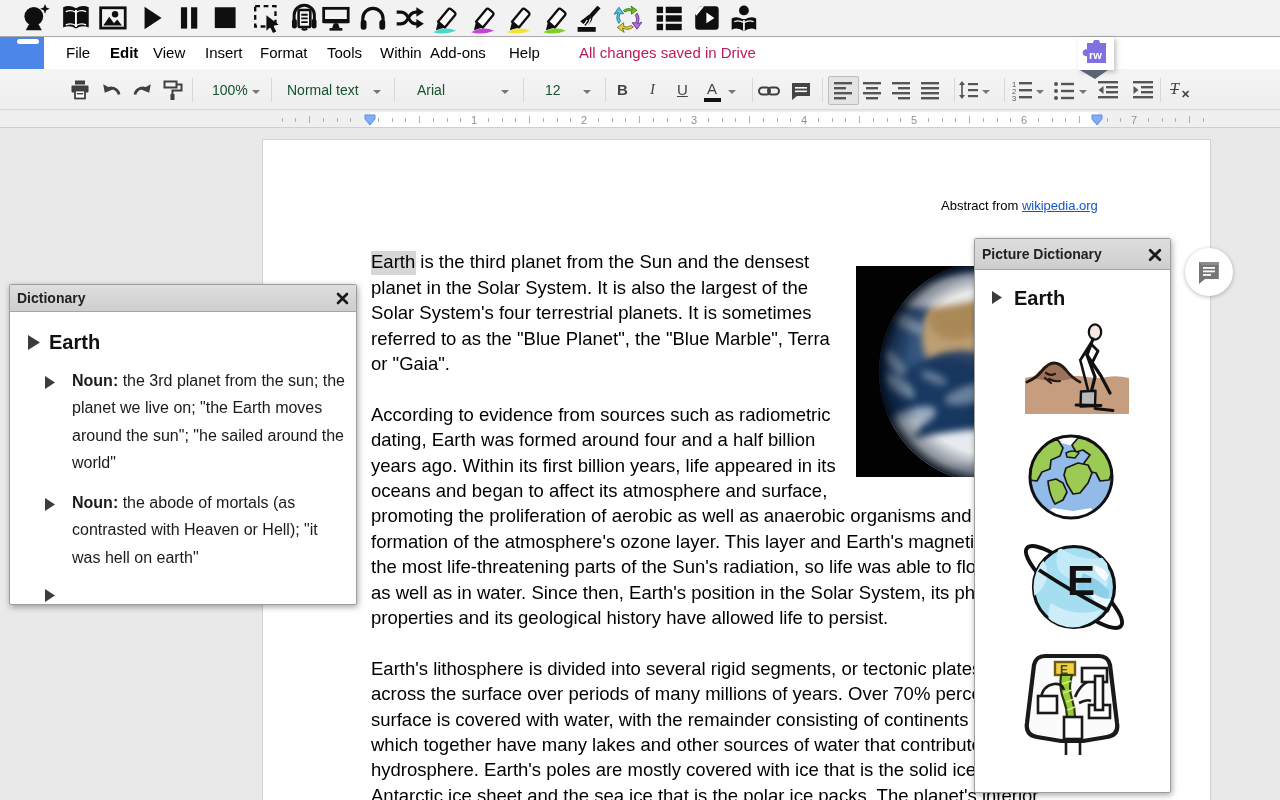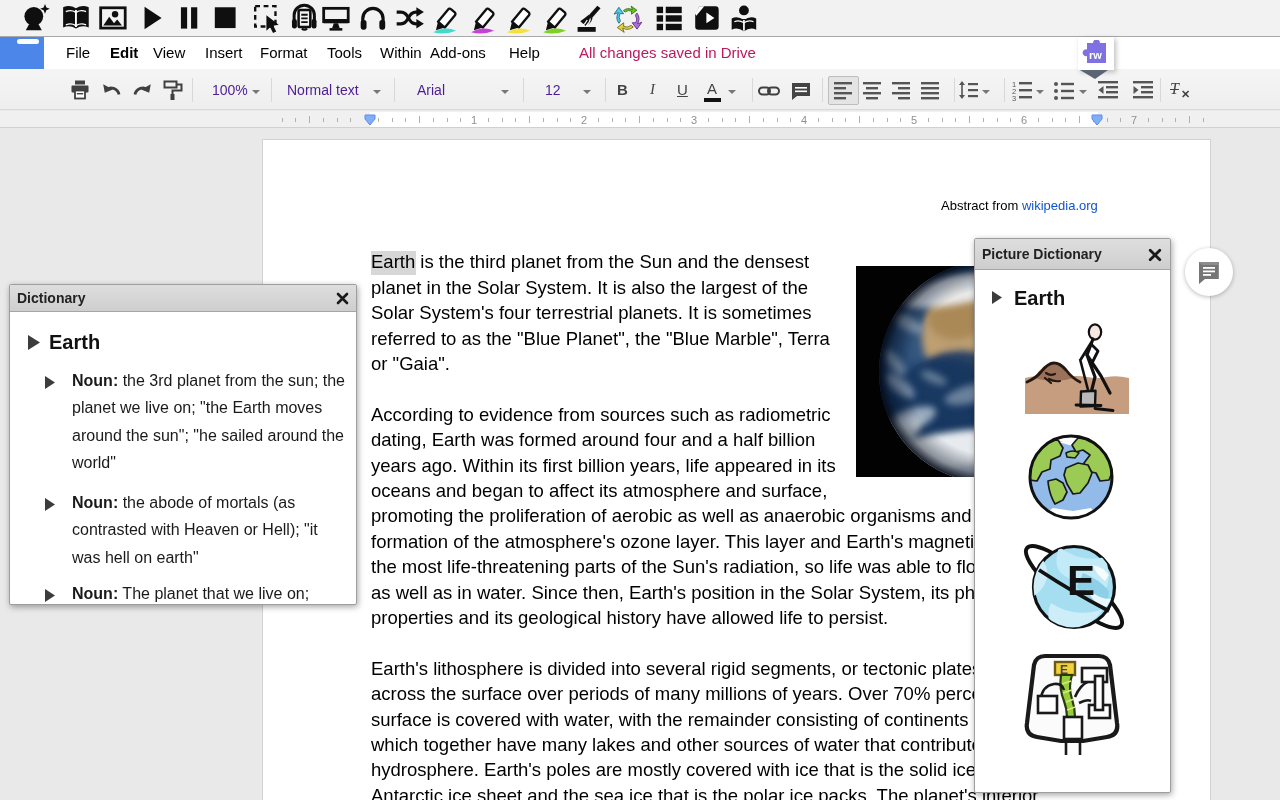--- a/index.html
+++ b/index.html
@@ -10,41 +10,41 @@
 .rwic{position:absolute;top:3px;width:32px;height:32px;}
 
 #menubar{left:0;top:37px;width:1280px;height:32px;background:#ffffff;}
 #docsq{left:0;top:37px;width:44px;height:32px;background:#4b86e8;}
 #docsq .pill{position:absolute;left:17px;top:2px;width:22px;height:5px;background:#fdfdfd;border-radius:2.5px;}
 .menu{position:absolute;top:44px;font-size:15px;color:#000;white-space:nowrap;}
 
 #bar2bg{left:0;top:69px;width:1280px;height:41px;background:linear-gradient(#f5f5f5,#eeeeee);border-bottom:1px solid #d9d9d9;box-sizing:border-box;}
 #bar2{left:0;top:0;width:1280px;height:0;}
 .tdiv{position:absolute;top:78px;width:1px;height:24px;background:#d8d8d8;}
-.tbtxt{position:absolute;font-size:14px;color:#4c1d95;}
+.tbtxt{position:absolute;font-size:14px;color:#14532d;}
 .darr{position:absolute;width:0;height:0;border-left:4px solid transparent;border-right:4px solid transparent;border-top:4px solid #777;}
 
 #ruler{left:0;top:111px;width:1280px;height:17px;background:#f0f0f0;border-bottom:1px solid #d0d0d0;box-sizing:border-box;}
 #rulerwhite{left:370px;top:112px;width:728px;height:15px;background:#ffffff;}
 .rnum{position:absolute;top:114px;font-size:11px;color:#909090;}
 .rtick{position:absolute;top:118px;width:1px;height:4px;background:#b0b0b0;}
 
 #page{left:262px;top:139px;width:947px;height:661px;background:#ffffff;border:1px solid #d2d2d2;border-bottom:none;}
 .bl{position:absolute;font-size:18.5px;color:#000;white-space:pre;line-height:25.4px;}
 
 .panel{position:absolute;background:#fff;border:1px solid #9e9e9e;border-radius:2px;box-shadow:1px 2px 6px rgba(0,0,0,0.35);}
 .phead{position:absolute;left:0;top:0;right:0;background:linear-gradient(#dedede,#cecece);border-bottom:1px solid #a5a5a5;}
 </style></head>
 <body>
 <div id="app">
 
 <div class="abs" id="page"></div>
 <div class="abs" id="content" style="left:0;top:0;">
   <div class="abs" style="left:370.5px;top:251px;width:45.5px;height:24px;background:#d7d7d7;"></div>
-  <div class="bl" style="left:941px;top:198.3px;font-size:13px;line-height:15px;">Abstract from <span style="color:#1155cc;">wikipedia.org</span></div>
+  <div class="bl" style="left:941px;top:198.3px;font-size:13px;line-height:15px;">Abstract from <span style="color:#1155cc;text-decoration:underline;">wikipedia.org</span></div>
   <div class="bl" style="left:371px;top:249.4px;">Earth is the third planet from the Sun and the densest</div>
   <div class="bl" style="left:371px;top:274.8px;">planet in the Solar System. It is also the largest of the</div>
   <div class="bl" style="left:371px;top:300.2px;">Solar System's four terrestrial planets. It is sometimes</div>
   <div class="bl" style="left:371px;top:325.6px;">referred to as the "Blue Planet", the "Blue Marble", Terra</div>
   <div class="bl" style="left:371px;top:351.0px;">or "Gaia".</div>
   <div class="bl" style="left:371px;top:401.8px;">According to evidence from sources such as radiometric</div>
   <div class="bl" style="left:371px;top:427.2px;">dating, Earth was formed around four and a half billion</div>
   <div class="bl" style="left:371px;top:452.6px;text-align:center;">years ago. Within its first billion years, life appeared in its</div>
   <div class="bl" style="left:371px;top:478.0px;">oceans and began to affect its atmosphere and surface,</div>
   <div class="bl" style="left:371px;top:503.4px;">promoting the proliferation of aerobic as well as anaerobic organisms and causing the</div>
@@ -512,21 +512,20 @@
         <path d="M1 1 L11 7.5 L1 14 z" fill="#3c3c3c"></path>
       </svg>
   <div class="abs" style="left:62px;top:82px;font-size:16px;line-height:27.3px;color:#1a1a1a;"><b>Noun:</b> the 3rd planet from the sun; the<br>planet we live on; "the Earth moves<br>around the sun"; "he sailed around the<br>world"</div>
   <svg class="abs" style="left:34px;top:212px;" width="12" height="15" viewBox="0 0 12 15">
         <path d="M1 1 L11 7.5 L1 14 z" fill="#3c3c3c"></path>
       </svg>
   <div class="abs" style="left:62px;top:204px;font-size:16px;line-height:27.3px;color:#1a1a1a;"><b>Noun:</b> the abode of mortals (as<br>contrasted with Heaven or Hell); "it<br>was hell on earth"</div>
   <svg class="abs" style="left:34px;top:303px;" width="12" height="15" viewBox="0 0 12 15">
         <path d="M1 1 L11 7.5 L1 14 z" fill="#3c3c3c"></path>
       </svg>
-  <div class="abs" style="left:62px;top:295px;font-size:16px;line-height:27.3px;color:#1a1a1a;"><b>Noun:</b> The planet that we live on;</div>
 </div>
 
 <div class="abs panel" id="picdict" style="left:974px;top:238px;width:195px;height:553px;overflow:hidden;">
   <div class="phead" style="height:30px;"></div>
   <div class="abs" style="left:7px;top:7px;font-size:14px;font-weight:bold;color:#222;">Picture Dictionary</div>
   <svg class="abs" style="left:173px;top:9px;" width="14" height="14" viewBox="0 0 13 13">
         <path d="M2 2 L11 11 M11 2 L2 11" stroke="#1a1a1a" stroke-width="2.6" stroke-linecap="round"></path>
       </svg>
   <svg class="abs" style="left:16px;top:51px;" width="12" height="15" viewBox="0 0 12 15">
         <path d="M1 1 L11 7.5 L1 14 z" fill="#3c3c3c"></path>

